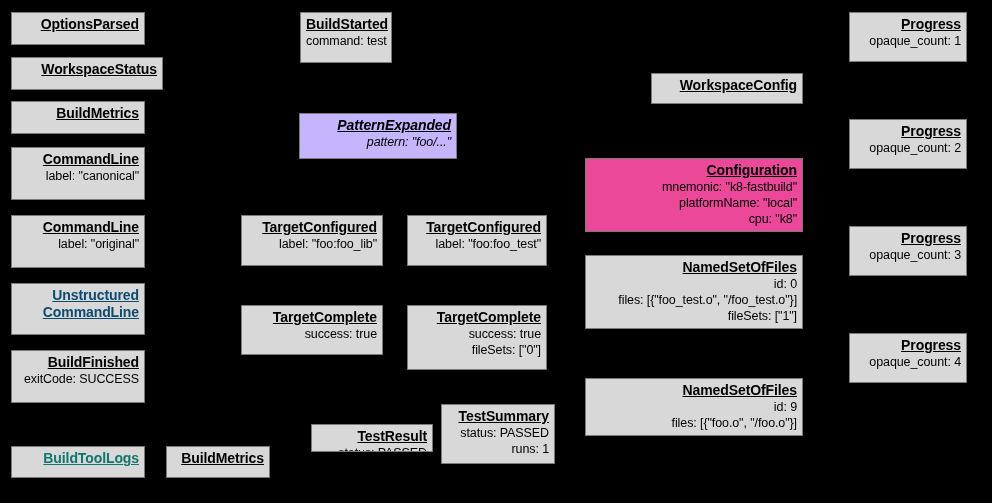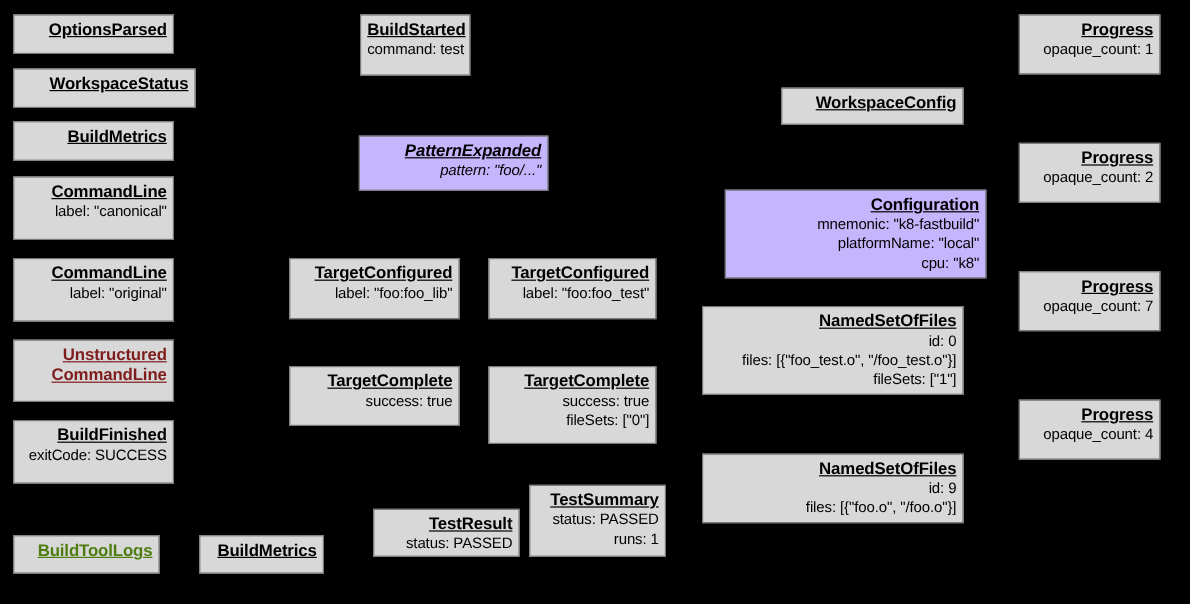--- a/index.html
+++ b/index.html
@@ -64,31 +64,31 @@
       <div class="node-fields">
         <div class="node-field">label: "canonical"</div>
       </div>
     </div>
     <div class="node" style="left: 11px; top: 215px; width: 134px; height: 53px; background: rgb(216, 216, 216); border-color: rgb(122, 122, 122); color: rgb(0, 0, 0);">
       <div class="node-title">CommandLine</div>
       <div class="node-fields">
         <div class="node-field">label: "original"</div>
       </div>
     </div>
-    <div class="node" style="left: 11px; top: 283px; width: 134px; height: 52px; background: rgb(216, 216, 216); border-color: rgb(122, 122, 122); color: #7f1d1d;">
+    <div class="node" style="left: 11px; top: 283px; width: 134px; height: 52px; background: rgb(216, 216, 216); border-color: rgb(122, 122, 122); color: #0c4a6e;">
       <div class="node-title">Unstructured
 CommandLine</div>
     </div>
     <div class="node" style="left: 11px; top: 350px; width: 134px; height: 53px; background: rgb(216, 216, 216); border-color: rgb(122, 122, 122); color: rgb(0, 0, 0);">
       <div class="node-title">BuildFinished</div>
       <div class="node-fields">
         <div class="node-field">exitCode: SUCCESS</div>
       </div>
     </div>
-    <div class="node" style="left: 11px; top: 446px; width: 122px; height: 32px; background: rgb(216, 216, 216); border-color: rgb(122, 122, 122); color: #4d7c0f;">
+    <div class="node" style="left: 11px; top: 446px; width: 134px; height: 32px; background: rgb(216, 216, 216); border-color: rgb(122, 122, 122); color: #0f766e;">
       <div class="node-title">BuildToolLogs</div>
     </div>
     <div class="node" style="left: 166px; top: 446px; width: 104px; height: 32px; background: rgb(216, 216, 216); border-color: rgb(122, 122, 122); color: rgb(0, 0, 0);">
       <div class="node-title">BuildMetrics</div>
     </div>
     <div class="node" style="left: 300px; top: 12px; width: 92px; height: 51px; background: rgb(216, 216, 216); border-color: rgb(122, 122, 122); color: rgb(0, 0, 0);">
       <div class="node-title">BuildStarted</div>
       <div class="node-fields">
         <div class="node-field">command: test</div>
       </div>
@@ -117,37 +117,37 @@
         <div class="node-field">success: true</div>
       </div>
     </div>
     <div class="node" style="left: 407px; top: 305px; width: 140px; height: 65px; background: rgb(216, 216, 216); border-color: rgb(122, 122, 122); color: rgb(0, 0, 0);">
       <div class="node-title">TargetComplete</div>
       <div class="node-fields">
         <div class="node-field">success: true</div>
         <div class="node-field">fileSets: ["0"]</div>
       </div>
     </div>
-    <div class="node" style="left: 311px; top: 424px; width: 122px; height: 40px; background: rgb(216, 216, 216); border-color: rgb(122, 122, 122); color: rgb(0, 0, 0);">
+    <div class="node" style="left: 311px; top: 424px; width: 122px; height: 28px; background: rgb(216, 216, 216); border-color: rgb(122, 122, 122); color: rgb(0, 0, 0);">
       <div class="node-title">TestResult</div>
       <div class="node-fields">
         <div class="node-field">status: PASSED</div>
       </div>
     </div>
     <div class="node" style="left: 441px; top: 404px; width: 114px; height: 60px; background: rgb(216, 216, 216); border-color: rgb(122, 122, 122); color: rgb(0, 0, 0);">
       <div class="node-title">TestSummary</div>
       <div class="node-fields">
         <div class="node-field">status: PASSED</div>
         <div class="node-field">runs: 1</div>
       </div>
     </div>
     <div class="node" style="left: 651px; top: 73px; width: 152px; height: 31px; background: rgb(216, 216, 216); border-color: rgb(122, 122, 122); color: rgb(0, 0, 0);">
       <div class="node-title">WorkspaceConfig</div>
     </div>
-    <div class="node" style="left: 585px; top: 158px; width: 218px; height: 74px; background: #c4b5fd; border-color: rgb(122, 122, 122); color: rgb(0, 0, 0); margin-left: 19px;">
+    <div class="node" style="left: 585px; top: 158px; width: 218px; height: 74px; background: #ec4899; border-color: rgb(122, 122, 122); color: rgb(0, 0, 0);">
       <div class="node-title">Configuration</div>
       <div class="node-fields">
         <div class="node-field">mnemonic: "k8-fastbuild"</div>
         <div class="node-field">platformName: "local"</div>
         <div class="node-field">cpu: "k8"</div>
       </div>
     </div>
     <div class="node" style="left: 585px; top: 255px; width: 218px; height: 74px; background: rgb(216, 216, 216); border-color: rgb(122, 122, 122); color: rgb(0, 0, 0);">
       <div class="node-title">NamedSetOfFiles</div>
       <div class="node-fields">
@@ -171,21 +171,21 @@
     </div>
     <div class="node" style="left: 849px; top: 119px; width: 118px; height: 50px; background: rgb(216, 216, 216); border-color: rgb(122, 122, 122); color: rgb(0, 0, 0);">
       <div class="node-title">Progress</div>
       <div class="node-fields">
         <div class="node-field">opaque_count: 2</div>
       </div>
     </div>
     <div class="node" style="left: 849px; top: 226px; width: 118px; height: 50px; background: rgb(216, 216, 216); border-color: rgb(122, 122, 122); color: rgb(0, 0, 0);">
       <div class="node-title">Progress</div>
       <div class="node-fields">
-        <div class="node-field">opaque_count: 7</div>
+        <div class="node-field">opaque_count: 3</div>
       </div>
     </div>
     <div class="node" style="left: 849px; top: 333px; width: 118px; height: 50px; background: rgb(216, 216, 216); border-color: rgb(122, 122, 122); color: rgb(0, 0, 0);">
       <div class="node-title">Progress</div>
       <div class="node-fields">
         <div class="node-field">opaque_count: 4</div>
       </div>
     </div>
   </div>
 

